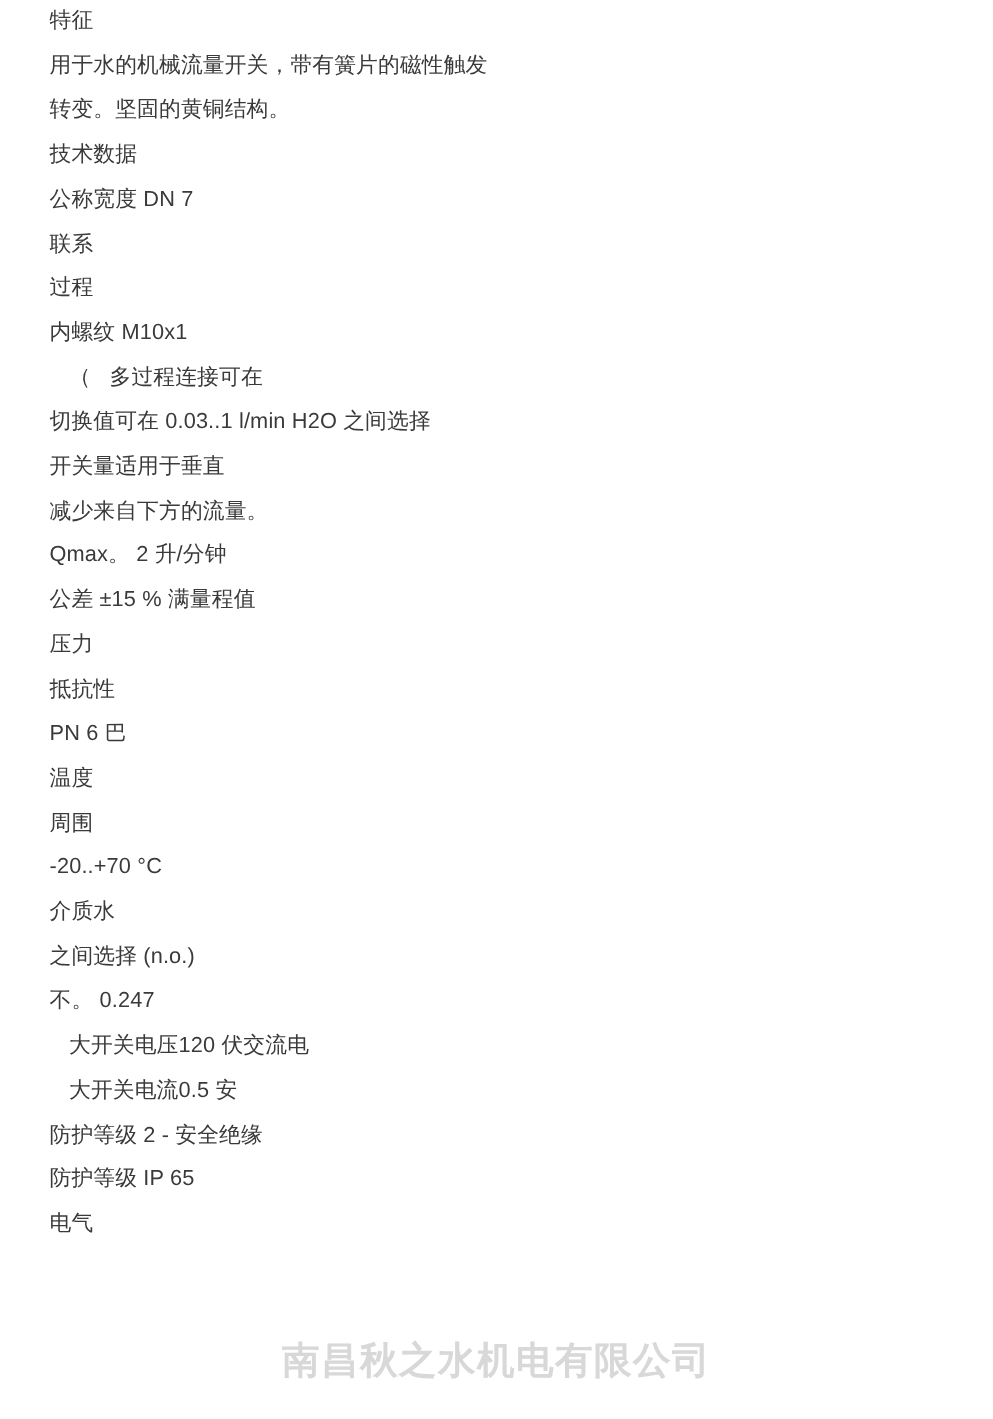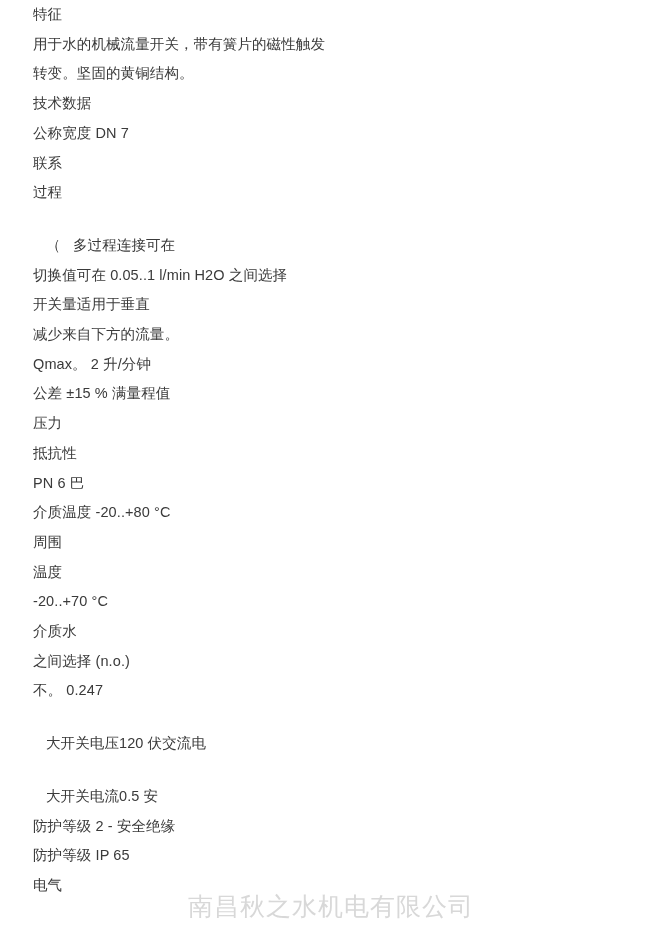--- a/index.html
+++ b/index.html
@@ -31,60 +31,59 @@
   .line {
     font-size: 14.5px;
     line-height: 29.7px;
     color: #3a3a3a;
     white-space: pre;
     padding-left: 33px;
     letter-spacing: 0.1px;
   }
   .line.indent {
     padding-left: 46px;
-    margin-top: 23px;
   }
   .watermark {
     position: absolute;
     left: 0;
     right: 0;
     top: 890px;
     text-align: center;
     font-size: 25px;
-    font-weight: normal;
+    font-weight: bold;
     color: #d8d8d8;
     letter-spacing: 1px;
     pointer-events: none;
     user-select: none;
   }
 </style>
 </head>
 <body>
 
 <div class="page">
   <div class="lines">
       <div class="line">特征</div>
       <div class="line">用于水的机械流量开关，带有簧片的磁性触发</div>
       <div class="line">转变。坚固的黄铜结构。</div>
       <div class="line">技术数据</div>
       <div class="line">公称宽度 DN 7</div>
       <div class="line">联系</div>
       <div class="line">过程</div>
+      <div class="line">内螺纹 M10x1</div>
       <div class="line indent">（   多过程连接可在</div>
-      <div class="line">切换值可在 0.05..1 l/min H2O 之间选择</div>
+      <div class="line">切换值可在 0.03..1 l/min H2O 之间选择</div>
       <div class="line">开关量适用于垂直</div>
       <div class="line">减少来自下方的流量。</div>
       <div class="line">Qmax。 2 升/分钟</div>
       <div class="line">公差 ±15 % 满量程值</div>
       <div class="line">压力</div>
       <div class="line">抵抗性</div>
       <div class="line">PN 6 巴</div>
-      <div class="line">介质温度 -20..+80 °C</div>
+      <div class="line">温度</div>
       <div class="line">周围</div>
-      <div class="line">温度</div>
       <div class="line">-20..+70 °C</div>
       <div class="line">介质水</div>
       <div class="line">之间选择 (n.o.)</div>
       <div class="line">不。 0.247</div>
       <div class="line indent">大开关电压120 伏交流电</div>
       <div class="line indent">大开关电流0.5 安</div>
       <div class="line">防护等级 2 - 安全绝缘</div>
       <div class="line">防护等级 IP 65</div>
       <div class="line">电气</div>
     </div>

